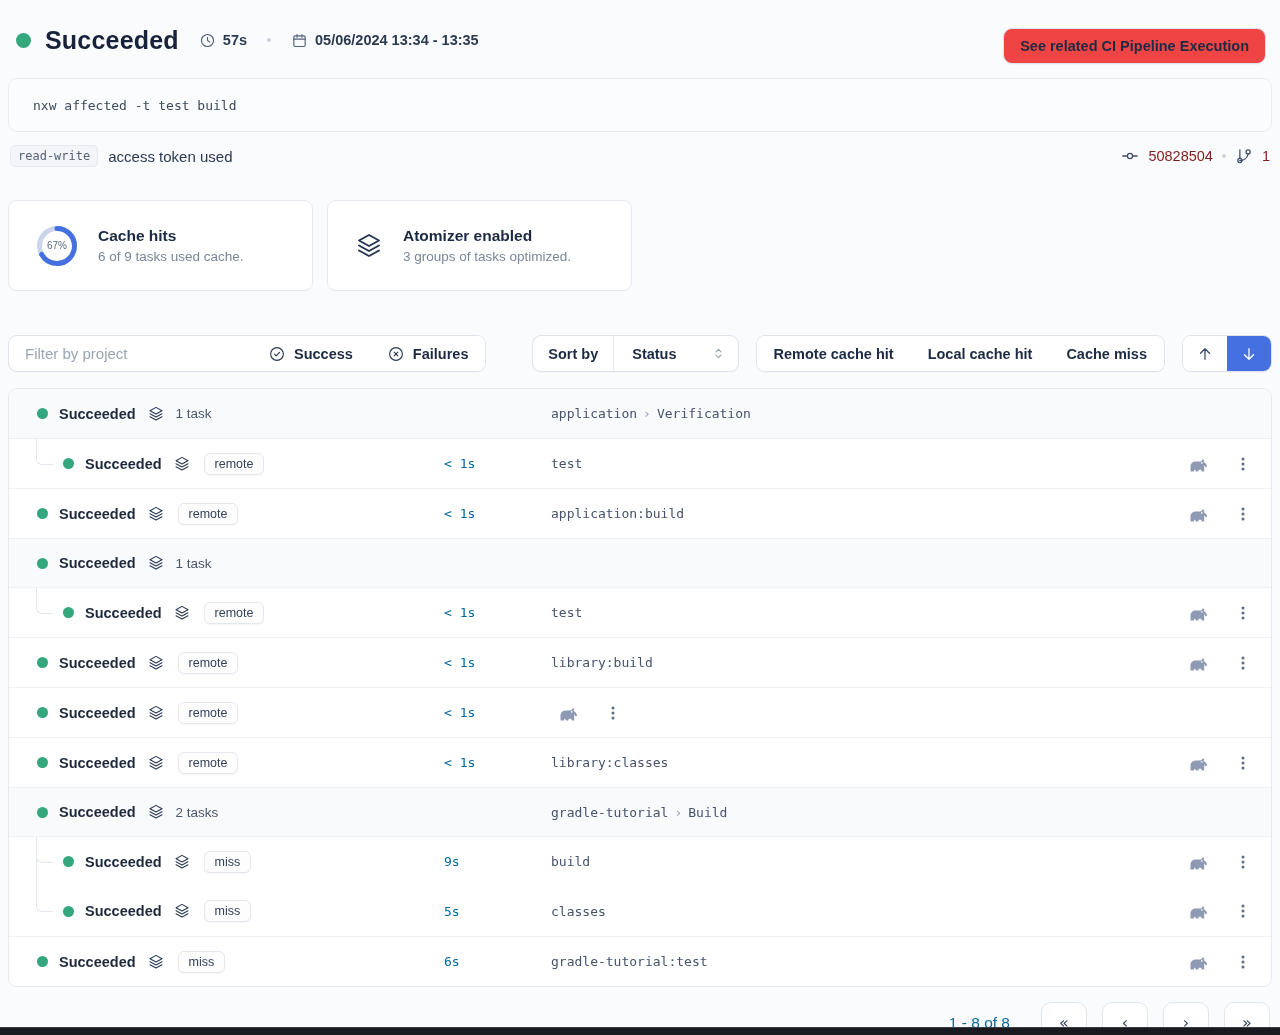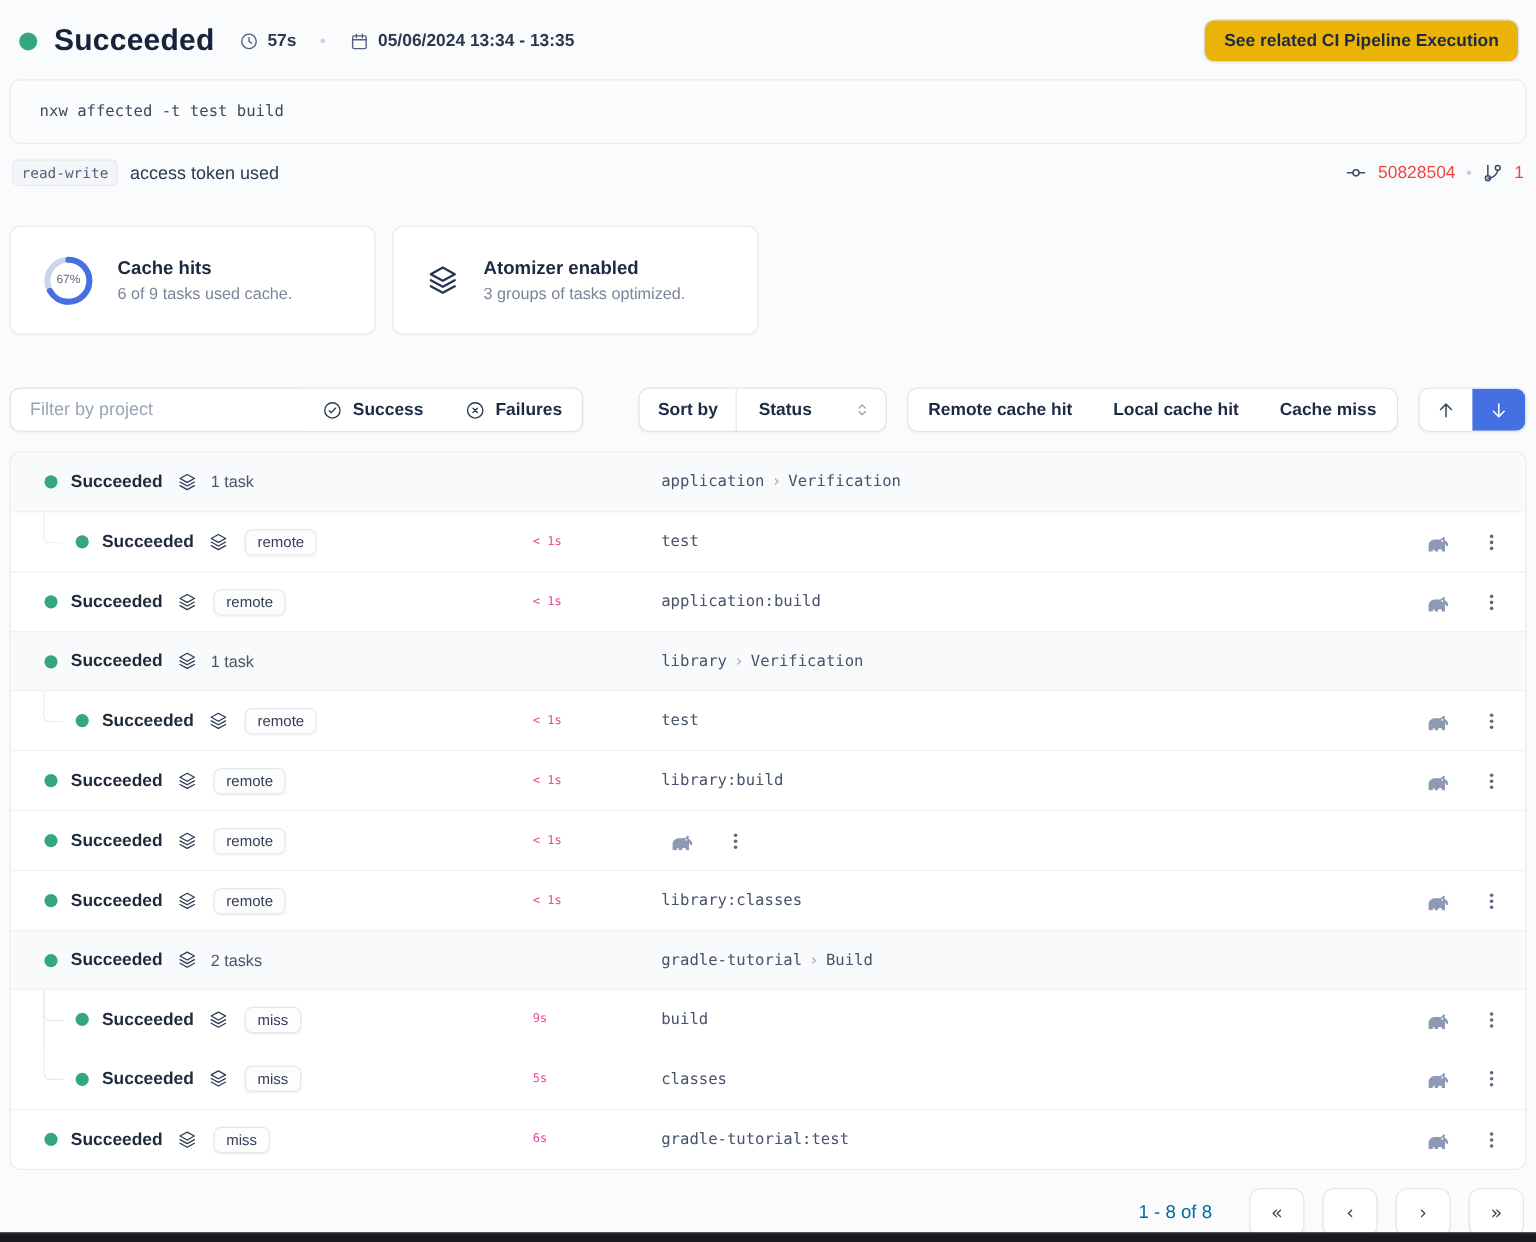--- a/index.html
+++ b/index.html
@@ -16,41 +16,42 @@
   
   .header { display:flex; align-items:center; padding:16px 6px 0 8px; }
   .dot { border-radius:50%; background:#35a77c; display:inline-block; flex:none; }
   .header .dot { width:15px; height:15px; margin-right:14px; }
   .page-title { font-size:25px; font-weight:700; color:#17223b; letter-spacing:.2px; }
   .header-meta { display:flex; align-items:center; margin-left:20px; gap:20px; color:#2b3950; }
   .meta-item { display:flex; align-items:center; gap:7px; font-size:14.5px; font-weight:600; color:#2b3950; }
   .icon-16 { width:17px; height:17px; stroke:#51607a; fill:none; stroke-width:1.6; stroke-linecap:round; stroke-linejoin:round; }
   .sep-dot { width:4px; height:4px; border-radius:50%; background:#c9d2de; display:inline-block; }
   .header-cta {
-    margin-left:auto; background:#eab308; border:1px solid #dfe4ec; border-radius:9px;
+    margin-left:auto; background:#ef4444; border:1px solid #dfe4ec; border-radius:9px;
     padding:9px 16px; font-size:14.5px; font-weight:700; color:#1d2a44; cursor:pointer;
     box-shadow:0 1px 1px rgba(16,24,40,.03);
+    margin-top:12px;
   }
 
   
   .command-box {
     margin-top:14px; background:#fbfcfd; border:1px solid #e8ebf1; border-radius:9px;
     height:54px; display:flex; align-items:center; padding:0 24px;
     font-size:13px; color:#3d4a5e;
   }
 
   
   .token-row { margin-top:13px; display:flex; align-items:center; padding:0 2px; }
   .token-badge {
     font-size:12px; color:#55627a; background:#f3f5f8; border:1px solid #e6eaf0;
     border-radius:5px; padding:3px 7px;
   }
   .token-text { margin-left:10px; font-size:15px; color:#2b3950; }
   .token-right { margin-left:auto; display:flex; align-items:center; gap:9px; }
-  .token-right .val { font-size:14.5px; color:#ef4444; }
+  .token-right .val { font-size:14.5px; color:#7f1d1d; }
   .icon-18 { width:18px; height:18px; stroke:#3e4c66; fill:none; stroke-width:1.7; stroke-linecap:round; stroke-linejoin:round; }
 
   
   .cards { margin-top:33px; display:flex; gap:14px; }
   .card {
     width:305px; height:91px; background:#fff; border:1px solid #e6eaf0; border-radius:9px;
     display:flex; align-items:center; padding:0 20px 0 26px; gap:19px;
     box-shadow:0 1px 2px rgba(16,24,40,.02);
   }
   .card-title { font-size:15.5px; font-weight:700; color:#1c2942; }
@@ -100,21 +101,21 @@
   .cell-status { width:435px; flex:none; display:flex; align-items:center; gap:11px; padding-left:28px; }
   .row.child .cell-status { padding-left:54px; }
   .row .dot { width:11px; height:11px; }
   .status-label { font-size:14.5px; font-weight:700; color:#1e293b; }
   .stack-sm { width:18px; height:18px; stroke:#2b3a55; fill:none; stroke-width:1.4; stroke-linecap:round; stroke-linejoin:round; }
   .count-label { font-size:13.5px; color:#4a5669; }
   .badge {
     font-size:12.5px; color:#323f57; background:#fdfdfe; border:1px solid #e4e8ee; border-radius:6px;
     padding:3px 10px; box-shadow:0 1px 1px rgba(16,24,40,.04); margin-left:2px;
   }
-  .cell-duration { width:107px; flex:none; font-size:10px; color:#ec4899; }
+  .cell-duration { width:107px; flex:none; font-size:13px; color:#0369a1; }
   .cell-task { flex:1; font-size:13px; color:#46536b; }
   .cell-path { flex:1; font-size:13px; color:#46536b; }
   .cell-path .chev { color:#9aa5b6; padding:0 6px; }
   .cell-actions { width:90px; flex:none; display:flex; align-items:center; justify-content:flex-end; gap:26px; padding-right:20px; }
   .gradle-icon { width:21px; height:16px; fill:#8e99b3; cursor:pointer; }
   .kebab-icon { width:16px; height:16px; fill:#5b6b80; cursor:pointer; }
   .conn-l {
     position:absolute; left:27px; top:0; width:17px; height:26px;
     border-left:1px solid #e3e8ef; border-bottom:1px solid #e3e8ef; border-bottom-left-radius:6px;
   }
@@ -353,21 +354,20 @@
         <svg class="stack-sm" viewBox="0 0 24 24" hidden="">
           <path d="M12 3.2 20 7.6 12 12 4 7.6 12 3.2Z"></path>
             <path d="M4 11.6 12 16l8-4.4"></path>
             <path d="M4 15.6 12 20l8-4.4"></path>
         </svg>
         <span class="count-label">1 task</span>
 
       </div>
       <div class="cell-duration mono"></div>
 
-      <div class="cell-path mono">library<span class="chev">›</span>Verification</div>
       <div class="cell-actions" style="visibility: hidden;">
         <svg class="gradle-icon" viewBox="0 0 26 20">
           <path d="M3 18.5v-5C3 9.4 6 7 10 7h4.2c1.5 0 2.7-.6 3.4-1.8l.7-1.2 2 1.1-.6 1.2c-.4.7-.2 1.3.5 1.7 2 1 3.3 2.7 3.3 4.9 0 .7-.5 1.2-1.2 1.2-.6 0-1-.4-1.2-1-.1-.6-.5-1.2-1-1.6v8h-3l-.8-2.3h-2.9l-.8 2.3h-3l-.8-2.3H7.9l-.8 2.3H3z"></path>
           <circle cx="17.2" cy="8.6" r="1" fill="#fff"></circle>
         </svg>
         <svg class="kebab-icon" viewBox="0 0 16 16">
           <circle cx="8" cy="3" r="1.5"></circle>
             <circle cx="8" cy="8" r="1.5"></circle>
             <circle cx="8" cy="13" r="1.5"></circle>
         </svg>

